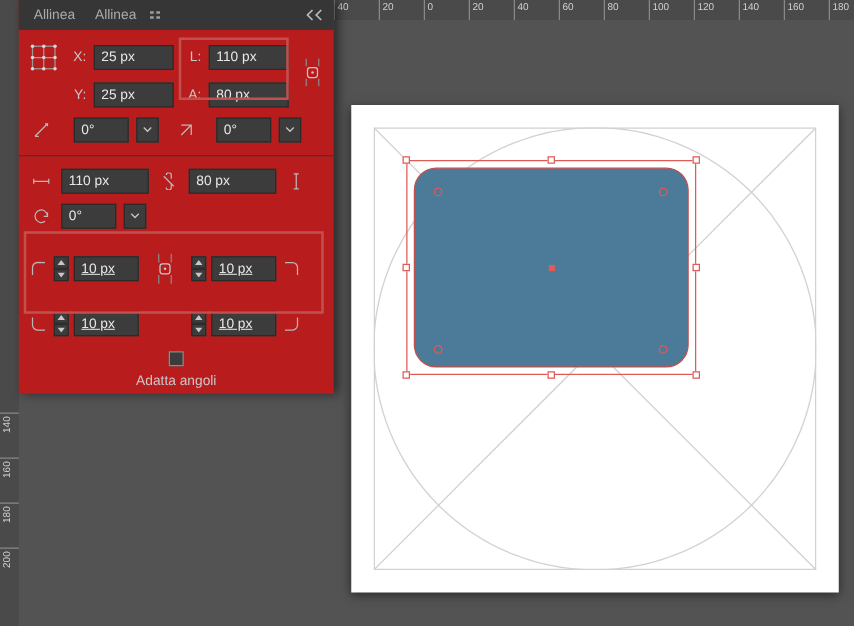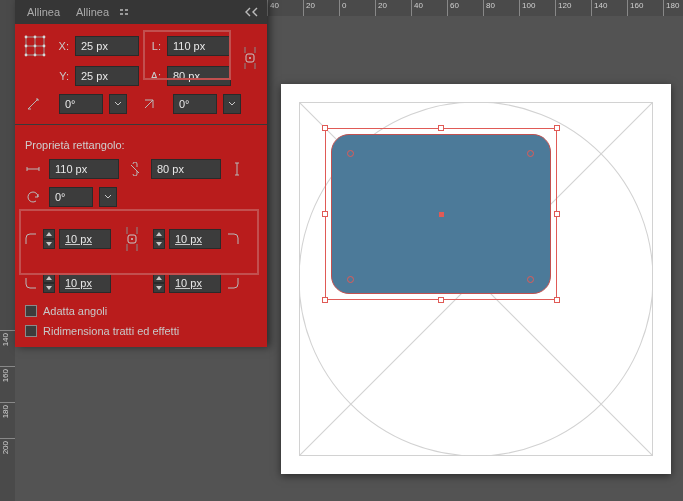--- a/index.html
+++ b/index.html
@@ -24,21 +24,21 @@
   .ref { width:24px; height:24px; }
   .ref svg { width:24px; height:24px; }
 
   .hl-box { border:2px solid #c2504f; position:absolute; pointer-events:none; }
 
   .section-title { padding: 8px 10px 4px; color:#cfcfcf; }
 
   .link-chain { width:22px; height:40px; display:flex; align-items:center; justify-content:center; }
   .link-chain svg { width:16px; height:28px; }
 
-  .chk-row { display:flex; align-items:center; gap:6px; padding:4px 10px; }
+  .chk-row { display:flex; align-items:center; gap:6px; padding:4px 10px;flex-direction:column; }
   .chk { width:12px; height:12px; border:1px solid #8a8a8a; background:#3c3c3c; }
 
   .spin { display:flex; flex-direction:column; width:12px; height:20px; }
   .spin div { flex:1; background:#3c3c3c; border:1px solid #2a2a2a; display:flex; align-items:center; justify-content:center; }
   .spin svg { width:6px;height:4px; }
   .corner-ic { width:16px;height:16px; display:flex; align-items:center; justify-content:center; }
 
   
   .ruler-h { position:absolute; left:15px; right:0; top:0; height:16px; background:#4a4a4a; color:#d0d0d0; font-size:8px; display:flex; z-index:30;}
   .ruler-h .tick { position:absolute; top:0; border-left:1px solid #888; height:16px; }
@@ -152,21 +152,20 @@
     <input class="field" style="width: 44px;" value="0°">
     <div class="dd">
         <svg viewBox="0 0 8 8">
           <path d="M1 2l3 3 3-3" stroke="#c8c8c8" fill="none"></path>
         </svg>
       </div>
   </div>
 
   <div style="height:1px;background:#3a3a3a;margin:6px 0;"></div>
 
-  <div class="section-title">Proprietà rettangolo:</div>
 
   <div class="row">
     <div class="iconbox">
         <svg width="14" height="10" viewBox="0 0 14 10">
           <path d="M1 5h12M1 3v4M13 3v4" stroke="#b8b8b8" fill="none"></path>
         </svg>
       </div>
     <input class="field wide" value="110 px" style="">
     <div class="iconbox">
         <svg width="12" height="14" viewBox="0 0 12 14">
@@ -289,24 +288,20 @@
           </svg>
         </div>
     </div>
 
     <div class="hl-box" style="left:4px; top:-2px; width:240px; height:66px;"></div>
   </div>
 
   <div class="chk-row">
     <div class="chk"></div>
     <span>Adatta angoli</span>
-  </div>
-  <div class="chk-row" style="padding-bottom:10px;">
-    <div class="chk"></div>
-    <span>Ridimensiona tratti ed effetti</span>
   </div>
 </div>
 
 <div class="cornerbox"></div>
 <div class="ruler-h" id="ruler-h">
     <div class="tick" style="left: 0px;">
       <span>180</span>
     </div>
     <div class="tick" style="left: 36px;">
       <span>160</span>

